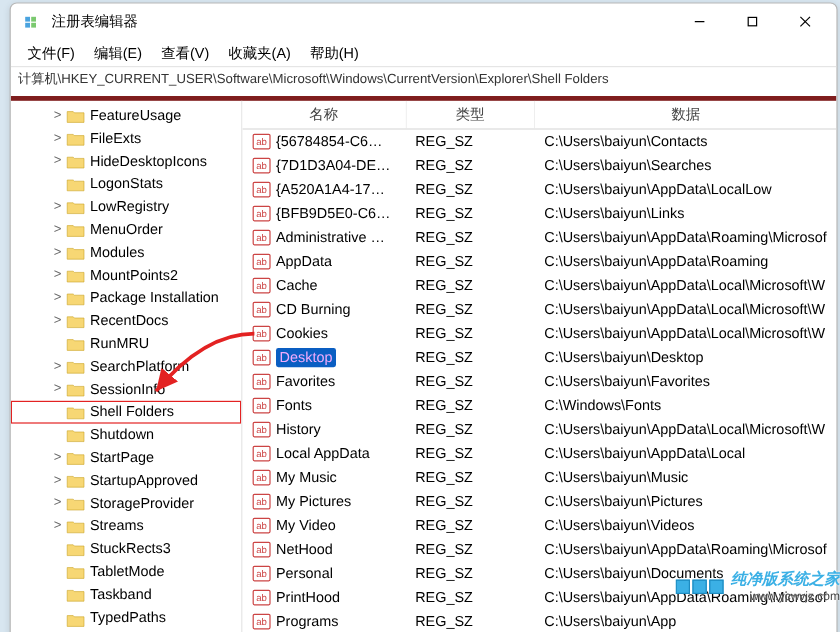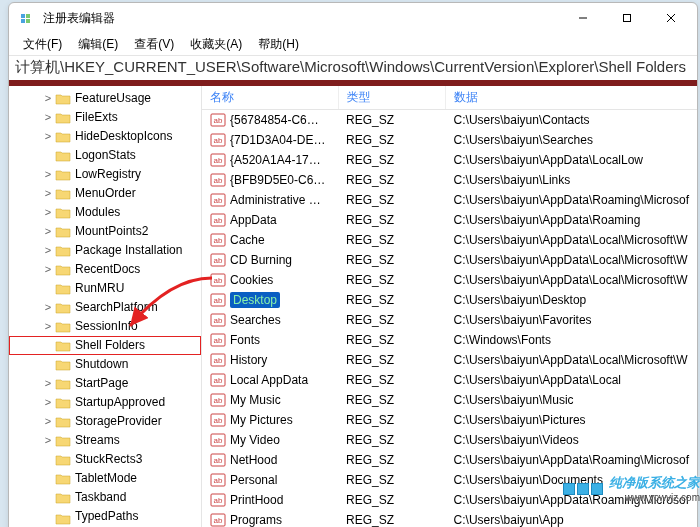--- a/index.html
+++ b/index.html
@@ -5,35 +5,35 @@
   html,body{margin:0;padding:0;font-family:"Microsoft YaHei","Segoe UI",Arial,sans-serif;font-size:12px;background:#d8e6f0;color:#000;}
   .page{width:700px;height:527px;position:relative;overflow:hidden;}
   .window{position:absolute;left:8px;top:2px;width:688px;height:527px;background:#fff;border:1px solid #b8b8b8;border-radius:6px 6px 0 0;box-shadow:0 2px 6px rgba(0,0,0,.1);overflow:hidden;}
   .titlebar{display:flex;align-items:center;height:30px;padding:0 4px 0 10px;}
   .titlebar .icon{width:16px;height:16px;margin-right:8px;display:flex;align-items:center;justify-content:center;}
   .titlebar .title{flex:0 0 auto;font-size:12px;}
   .titlebar .spacer{flex:1;}
   .win-btn{width:44px;height:30px;display:flex;align-items:center;justify-content:center;font-size:12px;color:#222;}
   .menubar{display:flex;align-items:center;height:22px;padding:0 6px;border-bottom:1px solid #e5e5e5;font-size:12px;}
   .menubar .menu-item{padding:2px 8px;}
-  .addr{height:20px;padding:2px 6px;border-bottom:6px solid #7f1d1d;font-size:15px;color:#333;white-space:nowrap;overflow:hidden;}
+  .addr{height:20px;padding:2px 6px;border-bottom:4px solid #7f1d1d;font-size:11px;color:#333;white-space:nowrap;overflow:hidden;}
   .body{display:flex;height:calc(100% - 30px - 22px - 24px);}
   .tree{width:192px;border-right:1px solid #e5e5e5;overflow:hidden;font-size:12px;}
   .tree-inner{padding:3px 0;}
   .tree-row{display:flex;align-items:center;height:19px;line-height:19px;white-space:nowrap;}
   .tree-row .exp{width:14px;text-align:center;color:#666;font-size:11px;}
   .tree-row .folder{width:16px;height:14px;margin-right:4px;display:inline-flex;align-items:center;justify-content:center;}
   .tree-row.sel{outline:1px solid #e32222;outline-offset:-1px;background:#fff;}
   .list{flex:1;overflow:hidden;position:relative;}
   .list table{width:100%;border-collapse:collapse;font-size:12px;}
-  .list th{text-align:left;font-weight:normal;padding:3px 8px;border-bottom:1px solid #e5e5e5;position:sticky;top:0;background:#fff;color:#3b82f6;}
+  .list th{text-align:center;font-weight:normal;padding:3px 8px;border-bottom:1px solid #e5e5e5;position:sticky;top:0;background:#fff;color:#404040;}
   .list th+th{border-left:1px solid #eee;}
   .list td{padding:1.5px 8px;white-space:nowrap;overflow:hidden;text-overflow:ellipsis;}
   .list tbody tr{height:20px;}
-  .list tbody tr.sel td.name-cell .name-txt{background:#0a5ec2;color:#86efac;padding:1px 3px;border-radius:2px;}
+  .list tbody tr.sel td.name-cell .name-txt{background:#0a5ec2;color:#f0abfc;padding:1px 3px;border-radius:2px;}
   .val-icon{width:16px;height:16px;margin-right:4px;display:inline-flex;vertical-align:middle;}
   .name-txt{vertical-align:middle;}
   .col-name{width:120px;}
   .col-type{width:95px;}
   .col-data{}
   
   .arrow{position:absolute;pointer-events:none;}
   
   .wm{position:absolute;right:0;bottom:24px;display:flex;align-items:center;gap:6px;font-size:13px;color:#3bb0e5;font-style:italic;font-weight:bold;text-shadow:0 0 2px #fff;}
   .wm .cubes{display:flex;gap:2px;}
@@ -415,21 +415,21 @@
                   </span><span class="name-txt">Desktop</span></td>
                 <td>REG_SZ</td>
                 <td>C:\Users\baiyun\Desktop</td>
               </tr>
               <tr>
                 <td class="name-cell"><span class="val-icon">
                     <svg width="16" height="16" viewBox="0 0 16 16">
                       <rect x="1" y="2" width="14" height="12" rx="1" fill="#fff" stroke="#c44" stroke-width="1"></rect>
                       <text x="8" y="11" font-size="8" text-anchor="middle" fill="#c44" font-family="Arial">ab</text>
                     </svg>
-                  </span><span class="name-txt">Searches</span></td>
+                  </span><span class="name-txt">Favorites</span></td>
                 <td>REG_SZ</td>
                 <td>C:\Users\baiyun\Favorites</td>
               </tr>
               <tr>
                 <td class="name-cell"><span class="val-icon">
                     <svg width="16" height="16" viewBox="0 0 16 16">
                       <rect x="1" y="2" width="14" height="12" rx="1" fill="#fff" stroke="#c44" stroke-width="1"></rect>
                       <text x="8" y="11" font-size="8" text-anchor="middle" fill="#c44" font-family="Arial">ab</text>
                     </svg>
                   </span><span class="name-txt">Fonts</span></td>

